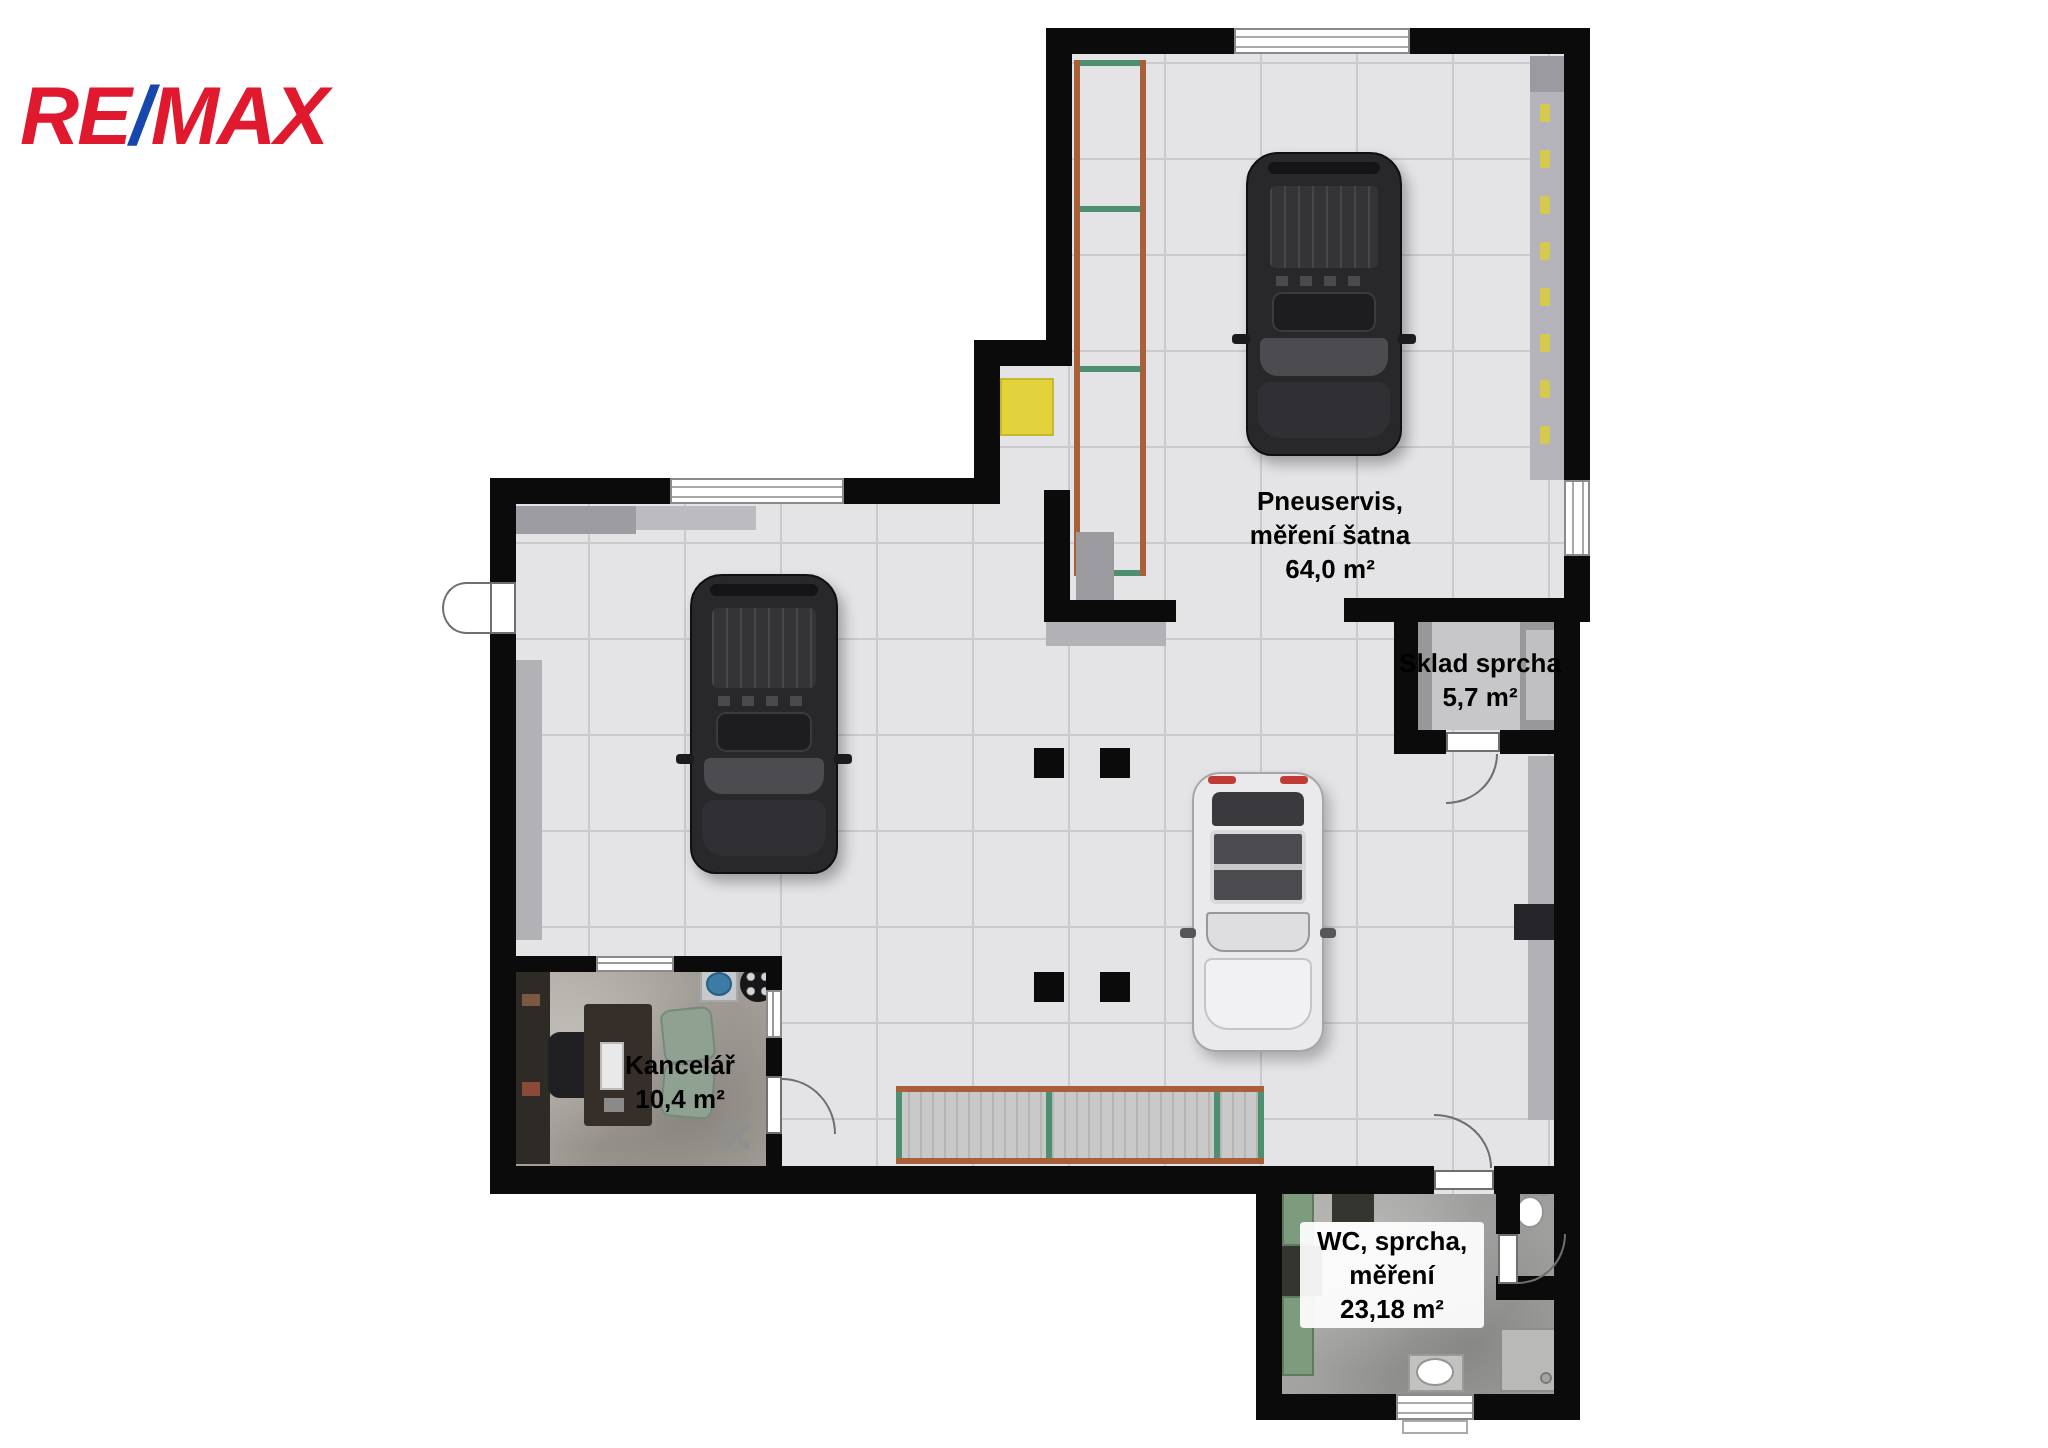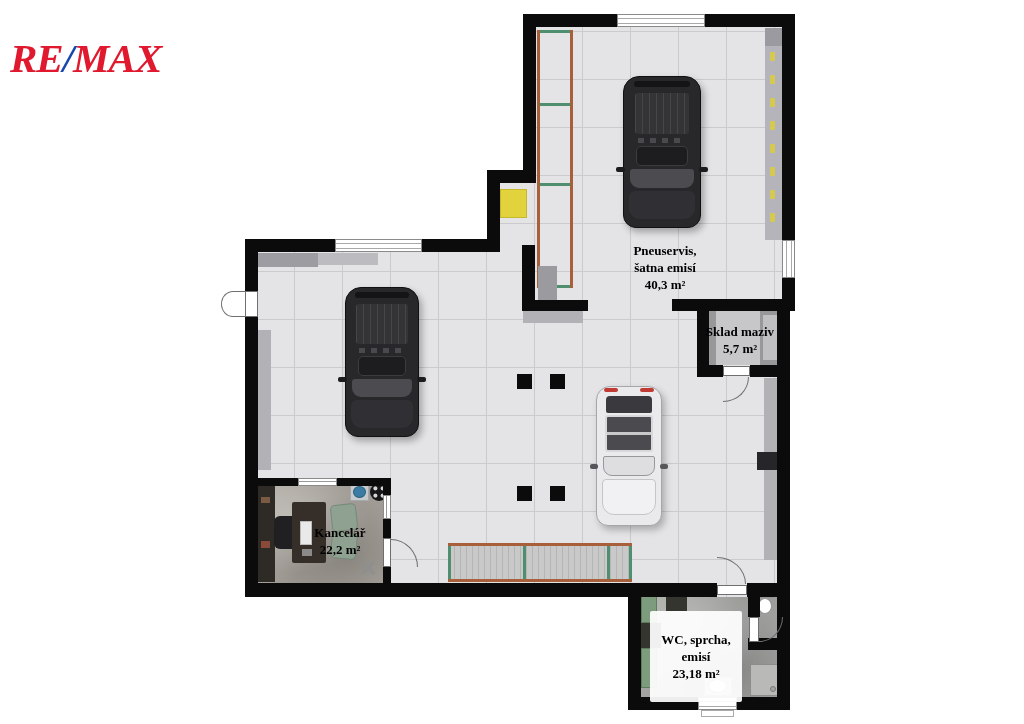--- a/index.html
+++ b/index.html
@@ -1,17 +1,17 @@
 <!DOCTYPE html>
 <html><head>
 <meta charset="utf-8">
 <style>
   html,body{margin:0;padding:0;background:#fff;}
   .plan{position:relative;width:1024px;height:724px;background:#fff;overflow:hidden;
-        font-family:Liberation Serif, serif;}
+        font-family:Liberation Sans, sans-serif;}
   .plan *{box-sizing:border-box;}
   i{display:block;}
   
   .tiles{position:absolute;background-color:#e4e4e6;
     background-image:linear-gradient(to bottom,#cbcbce 1px,transparent 1px),
                      linear-gradient(to right,#cbcbce 1px,transparent 1px);
     background-size:48px 48px;}
   .msk{position:absolute;background:#fff;}
   .conc{position:absolute;
     background-image:radial-gradient(ellipse at 30% 35%,rgba(255,255,255,.28),transparent 60%),
@@ -96,21 +96,21 @@
   .darkblock{position:absolute;background:#35352f;}
   .toilet-tank{position:absolute;background:#fff;border:1px solid #949494;}
   .toilet-bowl{position:absolute;background:#fff;border:1px solid #949494;border-radius:50%;}
   .shower{position:absolute;background:#b9b9b7;border:1px solid #8c8c8a;}
   .drain{position:absolute;width:6px;height:6px;border:1px solid #777;border-radius:50%;background:#a5a5a3;}
   .sinkbase{position:absolute;background:#c2c2c0;border:1px solid #9a9a98;}
   .sinkbowl{position:absolute;background:#fff;border:1px solid #949494;border-radius:50%;}
   
   .lbl{position:absolute;color:#000;font-weight:bold;font-size:13px;line-height:17px;
     text-align:center;white-space:nowrap;}
-  .lblbox{background:rgba(255,255,255,.93);border-radius:2px;padding:20px 2px;}
+  .lblbox{background:rgba(255,255,255,.93);border-radius:2px;padding:1px 2px;}
   
   .logo{position:absolute;left:10px;top:34px;font-size:41px;font-weight:900;font-style:italic;
     letter-spacing:-1px;line-height:48px;}
 </style>
 </head>
 <body>
 
 <div class="plan">
 
   <div class="logo">
@@ -277,30 +277,30 @@
   <i class="arc-br" style="left:723px;top:377px;width:26px;height:25px"></i>
   <i class="leaf" style="left:383px;top:538px;width:8px;height:29px"></i>
   <i class="arc-tr" style="left:391px;top:539px;width:27px;height:28px"></i>
   <i class="leaf" style="left:717px;top:585px;width:30px;height:10px"></i>
   <i class="arc-tr" style="left:717px;top:557px;width:29px;height:27px"></i>
   <i class="leaf" style="left:749px;top:617px;width:10px;height:25px"></i>
   <i class="arc-br" style="left:759px;top:617px;width:24px;height:25px"></i>
 
   <div class="lbl" style="left:585px;top:242px;width:160px">
     <div>Pneuservis,</div>
-    <div>šatna emisí</div>
-    <div>40,3 m²</div>
+    <div>měření šatna</div>
+    <div>64,0 m²</div>
   </div>
   <div class="lbl" style="left:695px;top:323px;width:90px">
-    <div>Sklad maziv</div>
+    <div>Sklad sprcha</div>
     <div>5,7 m²</div>
   </div>
   <div class="lbl" style="left:295px;top:524px;width:90px">
     <div>Kancelář</div>
-    <div>22,2 m²</div>
+    <div>10,4 m²</div>
   </div>
   <div class="lbl lblbox" style="left:650px;top:611px;width:92px">
     <div>WC, sprcha,</div>
-    <div>emisí</div>
+    <div>měření</div>
     <div>23,18 m²</div>
   </div>
 
 </div>
 
 </body></html>

